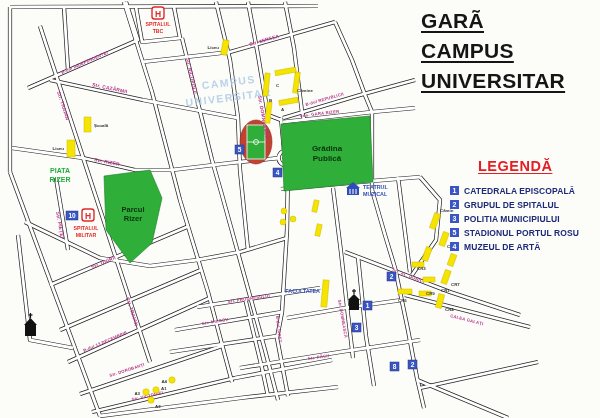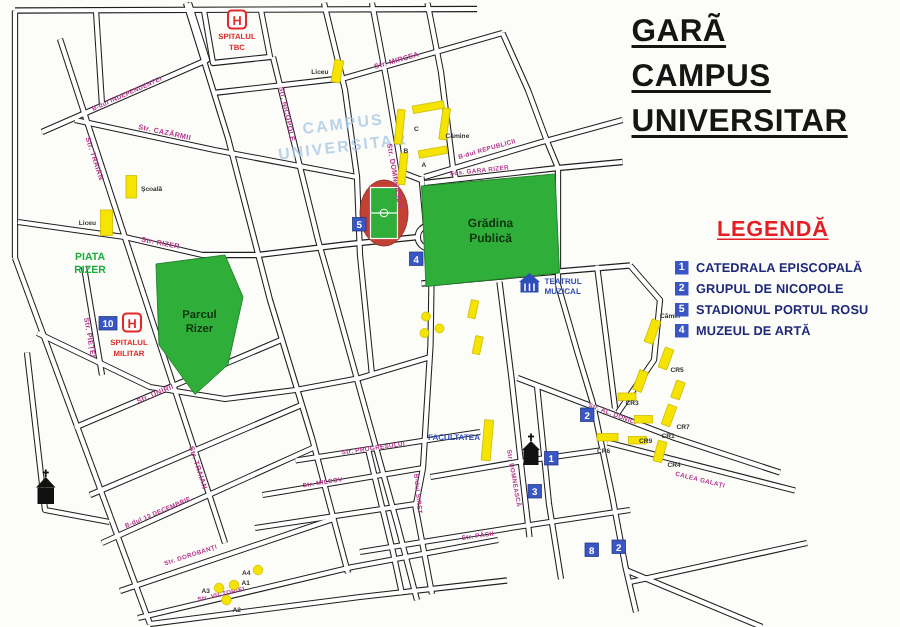--- a/index.html
+++ b/index.html
@@ -18,25 +18,25 @@
   .piata{fill:#1fae3c;font-size:7px;font-weight:bold;text-anchor:middle;}
   .badge-rect{fill:#3a56c5;stroke:#24367e;stroke-width:.5;}
   .badge-num{fill:#fff;font-size:6.5px;font-weight:bold;text-anchor:middle;}
   .ybar{fill:#f5e400;stroke:#cdb800;stroke-width:.5;}
   .ycir{fill:#f5e400;stroke:#cdb800;stroke-width:.5;}
   .wm{fill:#a9c9e6;opacity:.8;font-weight:bold;font-size:10.5px;letter-spacing:1.5px;}
   
   .title{position:absolute;left:421px;top:6px;color:#151515;}
   .title div{font-size:21px;font-weight:bold;letter-spacing:.3px;line-height:30px;
              text-decoration:underline;text-underline-offset:3px;text-decoration-thickness:2px;white-space:nowrap;}
-  .legend{position:absolute;left:450px;top:145px;width:148px;}
+  .legend{position:absolute;left:450px;top:158px;width:148px;}
   .legend-title{color:#e31e24;font-size:14.5px;font-weight:bold;letter-spacing:.5px;
                 text-decoration:underline;text-underline-offset:2px;margin-left:28px;}
   .legend-items{margin-top:12px;}
-  .legend-row{display:flex;align-items:flex-end;margin-bottom:4px;}
+  .legend-row{display:flex;align-items:flex-start;margin-bottom:4px;}
   .legend-num{width:9px;height:9px;background:#3a56c5;color:#fff;font-size:7px;font-weight:bold;
               display:flex;align-items:center;justify-content:center;margin-right:5px;flex:0 0 9px;}
   .legend-label{color:#1e2a78;font-size:8.5px;font-weight:bold;white-space:nowrap;letter-spacing:.1px;}
 </style>
 </head>
 <body>
 
 <div class="stage">
 
 <svg width="600" height="418" viewBox="0 0 600 418">
@@ -376,21 +376,25 @@
 
 <div class="legend">
   <div class="legend-title">LEGENDĂ</div>
   <div class="legend-items">
     <div class="legend-row">
       <span class="legend-num">1</span>
       <span class="legend-label">CATEDRALA EPISCOPALĂ</span>
     </div>
     <div class="legend-row">
       <span class="legend-num">2</span>
-      <span class="legend-label">GRUPUL DE NICOPOLE</span>
+      <span class="legend-label">GRUPUL DE SPITALUL</span>
+    </div>
+    <div class="legend-row">
+      <span class="legend-num">3</span>
+      <span class="legend-label">POLITIA MUNICIPIULUI</span>
     </div>
     <div class="legend-row">
       <span class="legend-num">5</span>
       <span class="legend-label">STADIONUL PORTUL ROSU</span>
     </div>
     <div class="legend-row">
       <span class="legend-num">4</span>
       <span class="legend-label">MUZEUL DE ARTĂ</span>
     </div>
   </div>

